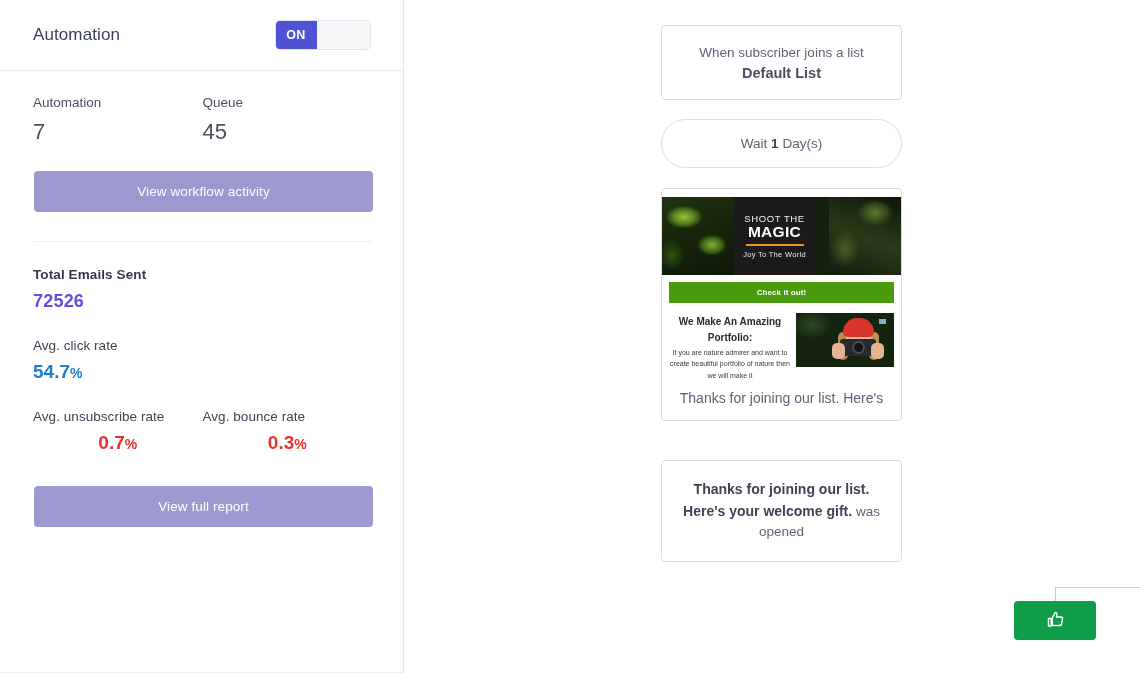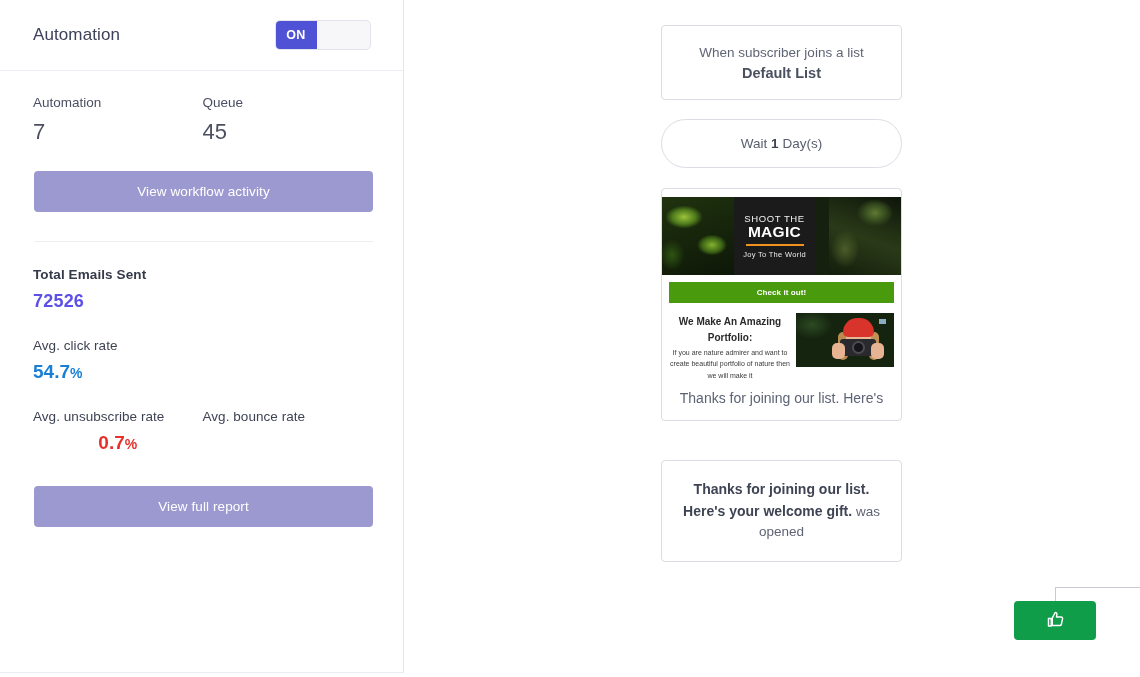--- a/index.html
+++ b/index.html
@@ -226,20 +226,21 @@
           </div>
         </div>
 
         <div class="rate-row">
           <div class="rate">
             <div class="rate-label">Avg. unsubscribe rate</div>
             <div class="rate-value c-red"><span>0.7</span><span class="pct">%</span></div>
           </div>
           <div class="rate">
             <div class="rate-label">Avg. bounce rate</div>
+            <div class="rate-value c-red"><span>0.3</span><span class="pct">%</span></div>
           </div>
         </div>
 
         <button class="btn btn-report">View full report</button>
       </div>
 
     </div>
   </aside>
 
   <section class="canvas">

